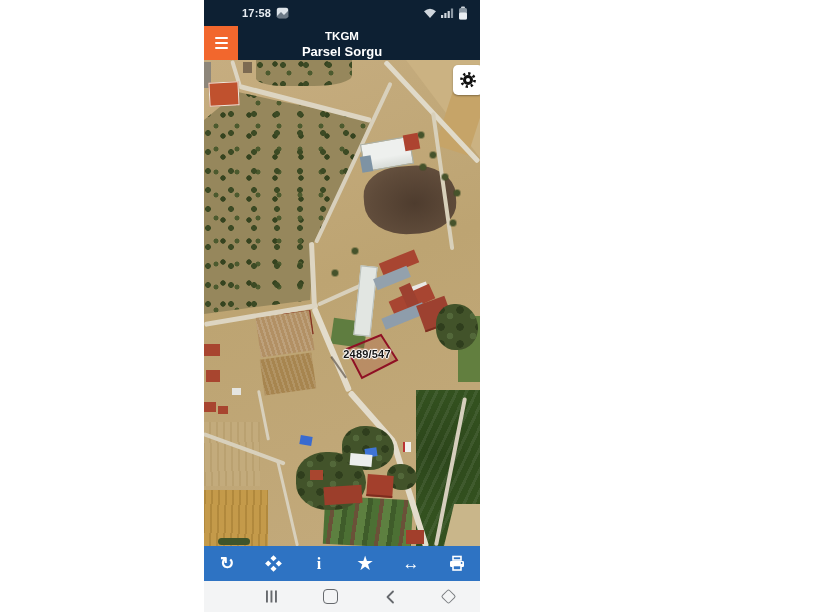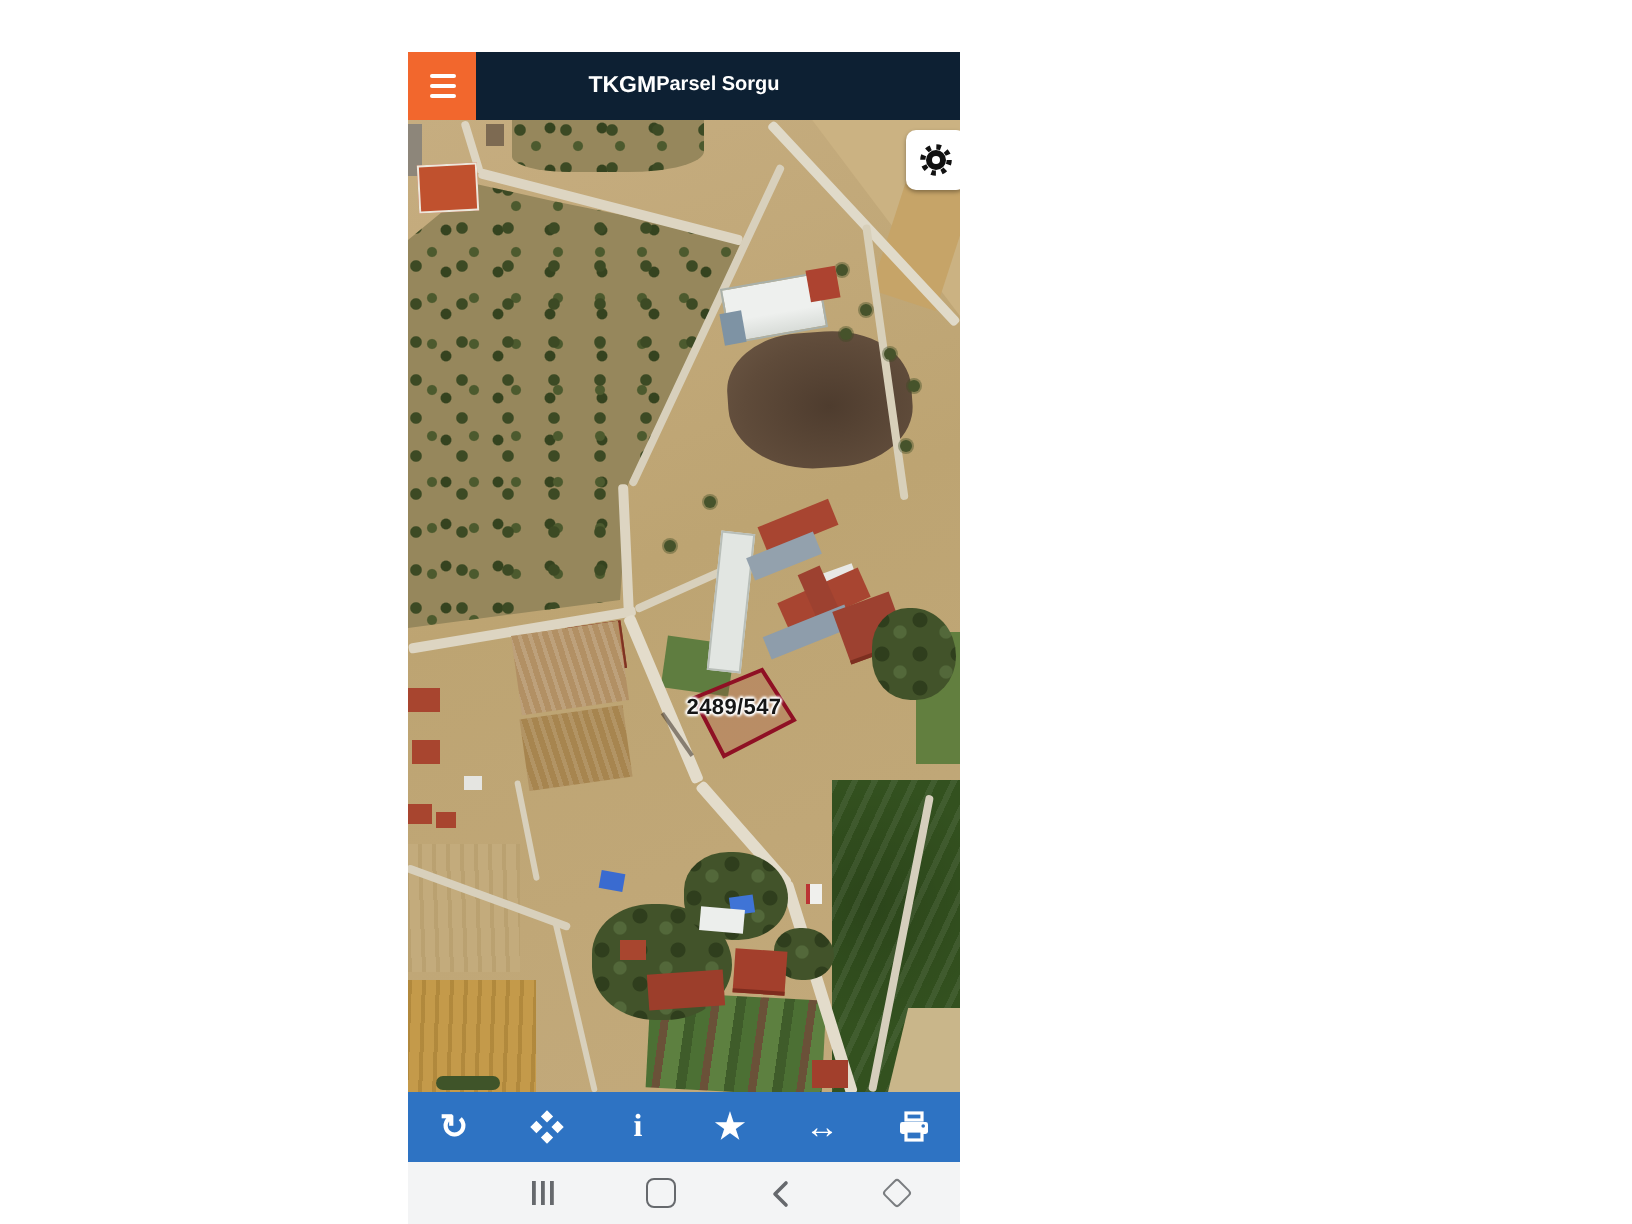--- a/index.html
+++ b/index.html
@@ -13,24 +13,24 @@
               padding:0 12px 0 38px;}
   .sb-left{display:flex;align-items:center;gap:5px;}
   .sb-time{color:#e8edf2;font-size:11px;font-weight:bold;letter-spacing:.2px;}
   .sb-right{display:flex;align-items:center;gap:4px;}
 
   
   .header{position:absolute;left:0;top:26px;width:276px;height:34px;background:#0d2033;}
   .menu-btn{position:absolute;left:0;top:0;width:34px;height:34px;background:#f2672d;border:none;
             display:flex;flex-direction:column;align-items:center;justify-content:center;gap:2.5px;cursor:pointer;}
   .menu-btn .bar{width:13px;height:2.2px;background:#fff;border-radius:1px;}
-  .titles{position:absolute;left:0;top:0;width:100%;height:100%;display:flex;flex-direction:row;
-          align-items:center;justify-content:center;color:#fff;line-height:1.25;}
+  .titles{position:absolute;left:0;top:0;width:100%;height:100%;display:flex;flex-direction:column;
+          align-items:center;justify-content:flex-end;color:#fff;line-height:1.25;}
   .t1{font-size:11.5px;font-weight:bold;}
-  .t2{font-size:10px;font-weight:bold;}
+  .t2{font-size:13px;font-weight:bold;}
 
   
   .map{position:absolute;left:0;top:60px;width:276px;height:486px;overflow:hidden;
        background:linear-gradient(160deg,#c6ad80 0%,#bda472 45%,#c3aa7c 100%);}
   .map *{position:absolute;}
   .rd{transform-origin:0 0;border-radius:2px;}
   .orchard-tx{background-color:#96875c;background-image:
       radial-gradient(circle at 4px 5px, #3c4a24 2.6px, transparent 3.2px),
       radial-gradient(circle at 12px 13px, #4c5a2e 2.2px, transparent 2.8px),
       radial-gradient(circle at 19px 4px, #35431f 2.4px, transparent 3px);
@@ -61,20 +61,45 @@
            cursor:pointer;padding:0;}
   .home-sq{width:13px;height:13px;border:1.8px solid #66696d;border-radius:4px;}
   .diamond{width:9px;height:9px;border:1.6px solid #7a7d80;border-radius:2px;transform:rotate(45deg);}
 </style>
 </head>
 <body>
 
 <div class="canvas">
  <div class="phone">
 
+  <div class="status-bar">
+    <div class="sb-left">
+      <span class="sb-time">17:58</span>
+      <svg width="13" height="12" viewBox="0 0 13 12">
+        <rect x="0.8" y="0.8" width="11.4" height="10.4" rx="2" fill="#dde4ea"></rect>
+        <path d="M1 9 L5 5 L8 8 L12 4 L12 11 L1 11 Z" fill="#0d2033" opacity="0.55"></path>
+      </svg>
+    </div>
+    <div class="sb-right">
+      <svg width="14" height="12" viewBox="0 0 14 12">
+        <path d="M7 11 L1 4.2 Q7 -0.8 13 4.2 Z" fill="#cfd6dd"></path>
+      </svg>
+      <svg width="13" height="12" viewBox="0 0 13 12">
+        <rect x="0" y="8" width="2.2" height="3" fill="#cfd6dd"></rect>
+        <rect x="3.3" y="6" width="2.2" height="5" fill="#cfd6dd"></rect>
+        <rect x="6.6" y="4" width="2.2" height="7" fill="#cfd6dd"></rect>
+        <rect x="9.9" y="1.5" width="2.2" height="9.5" fill="#8a97a3"></rect>
+      </svg>
+      <svg width="10" height="14" viewBox="0 0 10 14">
+        <rect x="3" y="0.5" width="4" height="2" rx="1" fill="#cfd6dd"></rect>
+        <rect x="1" y="2" width="8" height="11.5" rx="1.5" fill="#8a97a3"></rect>
+        <rect x="1" y="6.5" width="8" height="7" rx="1.5" fill="#e8edf2"></rect>
+      </svg>
+    </div>
+  </div>
 
   <div class="header">
     <div class="titles">
       <div class="t1">TKGM</div>
       <div class="t2">Parsel Sorgu</div>
     </div>
     <button class="menu-btn">
       <span class="bar"></span>
       <span class="bar"></span>
       <span class="bar"></span>

